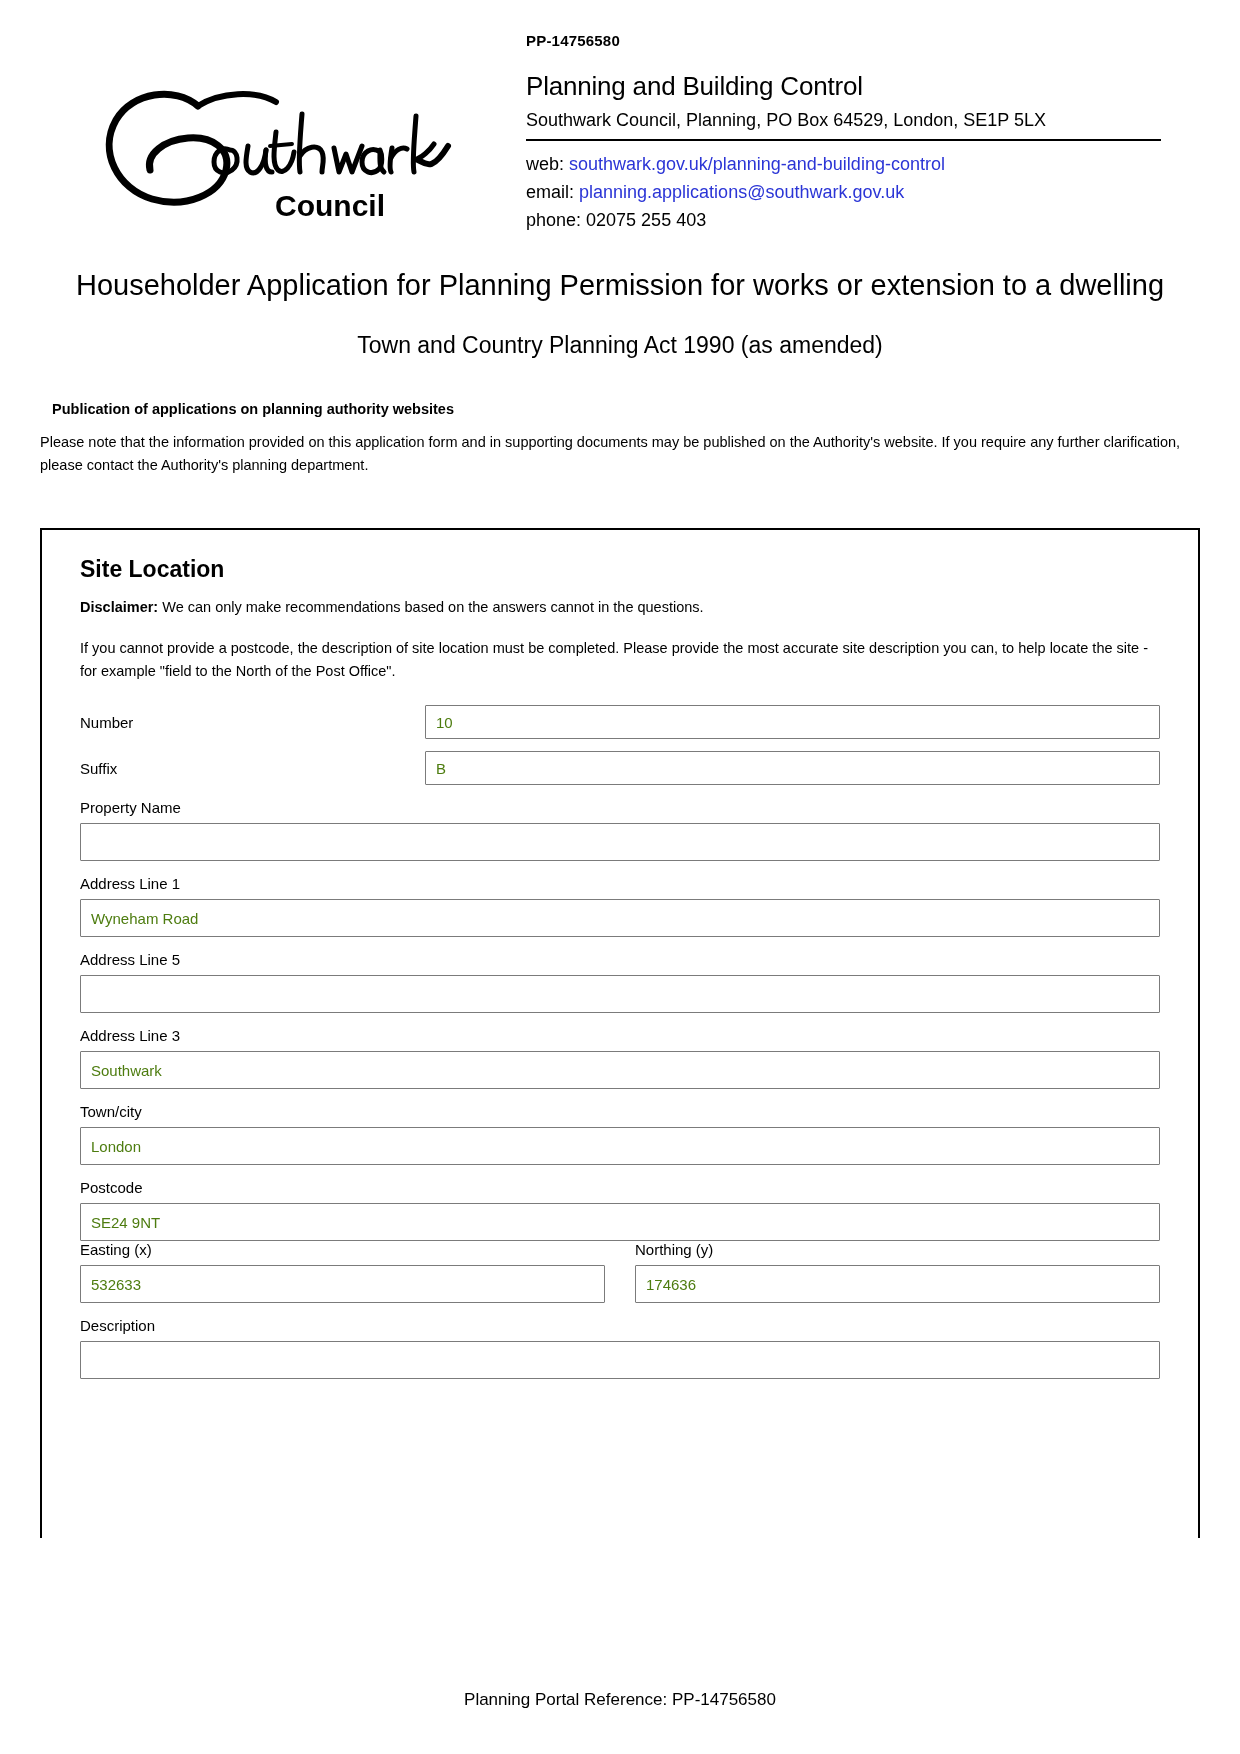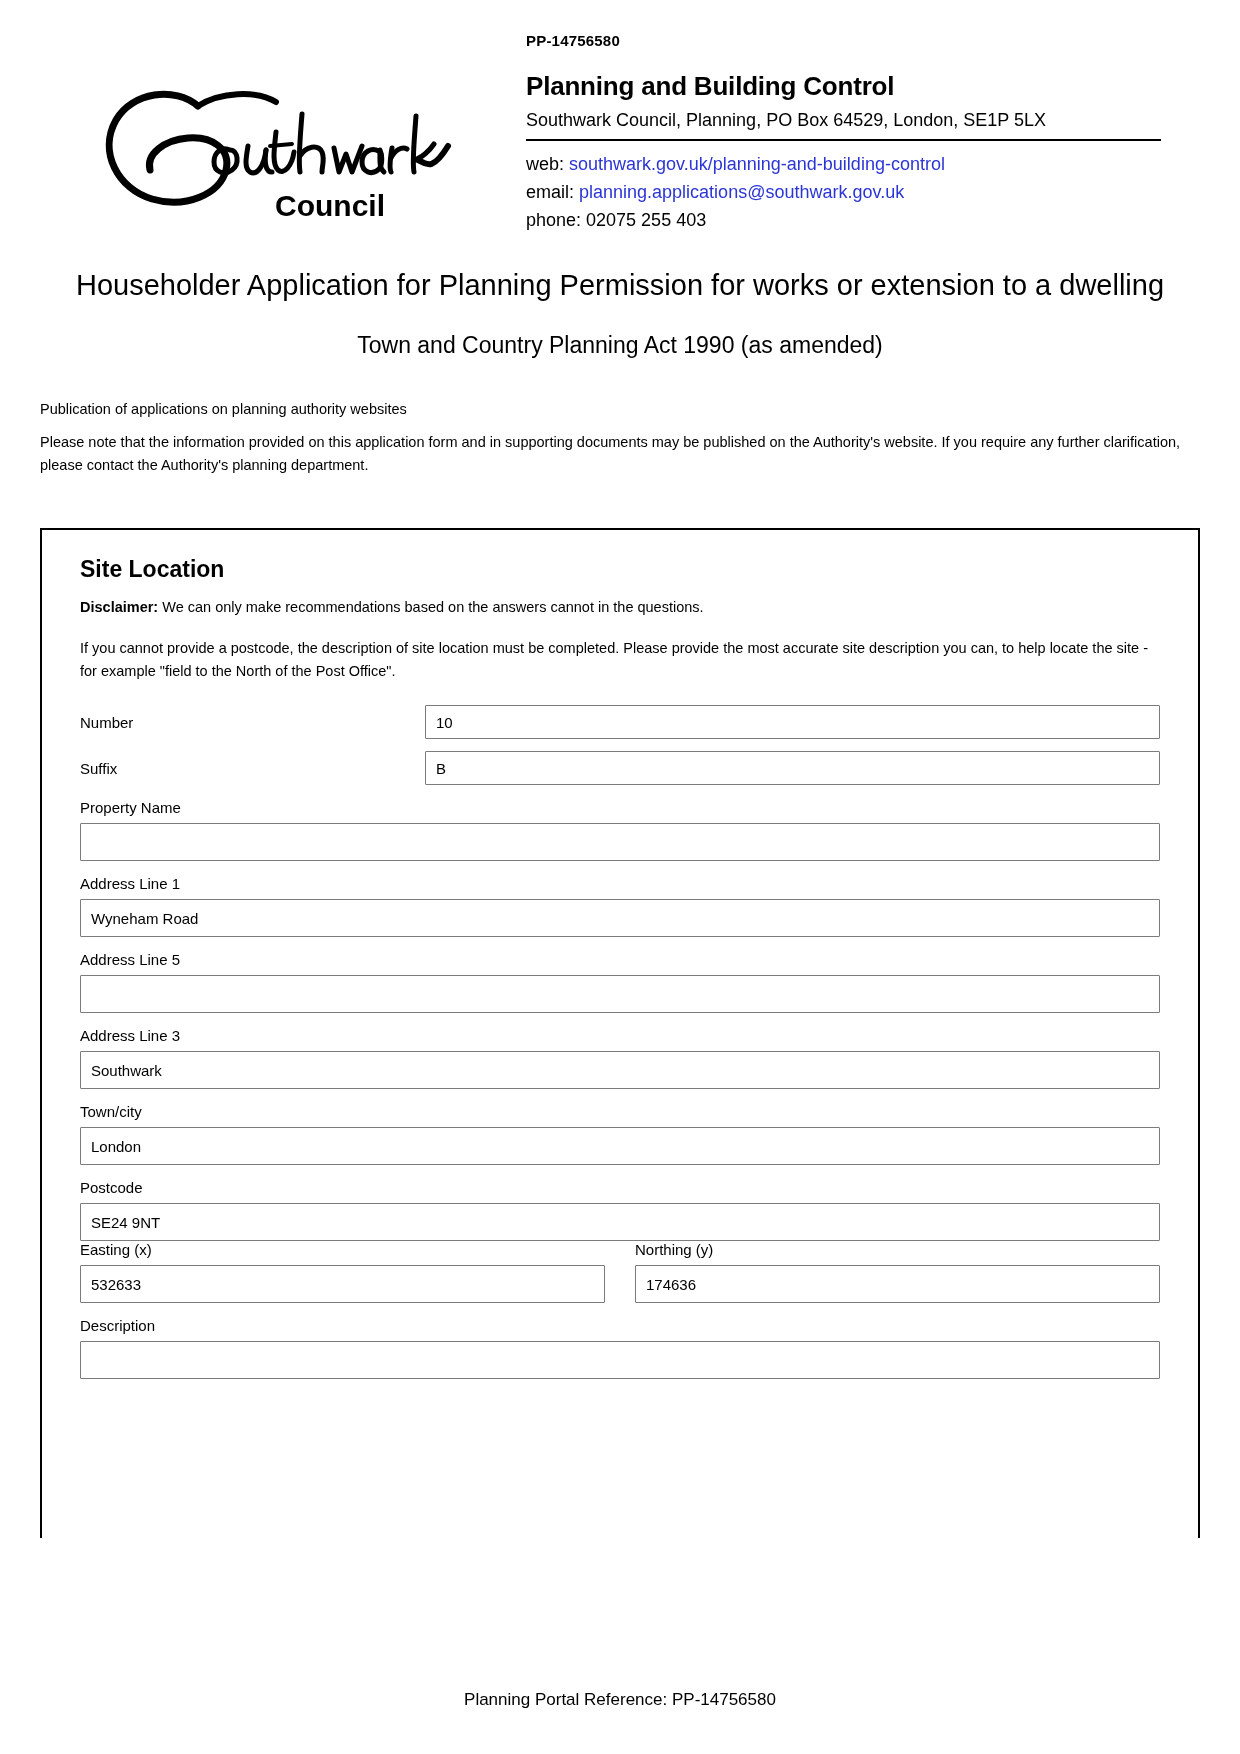--- a/index.html
+++ b/index.html
@@ -41,21 +41,21 @@
     padding-top: 6px;
   }
   .pp-ref {
     font-size: 15px;
     font-weight: bold;
     letter-spacing: 0.2px;
     margin: 0 0 22px 6px;
   }
   .head-title {
     font-size: 26px;
-    font-weight: bold;
+    font-weight: normal;
     margin: 0 0 8px 6px;
     letter-spacing: -0.2px;
   }
   .head-addr {
     font-size: 18px;
     margin: 0 0 8px 6px;
   }
   .head-rule {
     border: none;
     border-top: 2px solid #000;
@@ -81,22 +81,22 @@
   }
   .doc-subtitle {
     text-align: center;
     font-size: 23px;
     margin: 30px 0 0 0;
     font-weight: normal;
   }
 
   .pub-head {
     font-size: 14.5px;
-    font-weight: normal;
-    margin: 42px 0 0 0;
+    font-weight: bold;
+    margin: 42px 0 0 12px;
   }
   .pub-body {
     font-size: 14.5px;
     line-height: 1.55;
     margin: 14px 0 0 0;
     max-width: 1160px;
   }
 
   
   .section-box {
@@ -140,21 +140,21 @@
     margin: 14px 0 7px 0;
   }
 
   .input {
     border: 1px solid #7b7b7b;
     height: 34px;
     width: 100%;
     background: #fff;
     font-family: "Liberation Sans", sans-serif;
     font-size: 15px;
-    color: #000000;
+    color: #4d7c0f;
     padding: 0 10px;
     display: flex;
     align-items: center;
     border-radius: 1px;
   }
   .input.tall { height: 38px; }
 
   .subhead {
     font-size: 22px;
     margin: 34px 0 12px 0;

